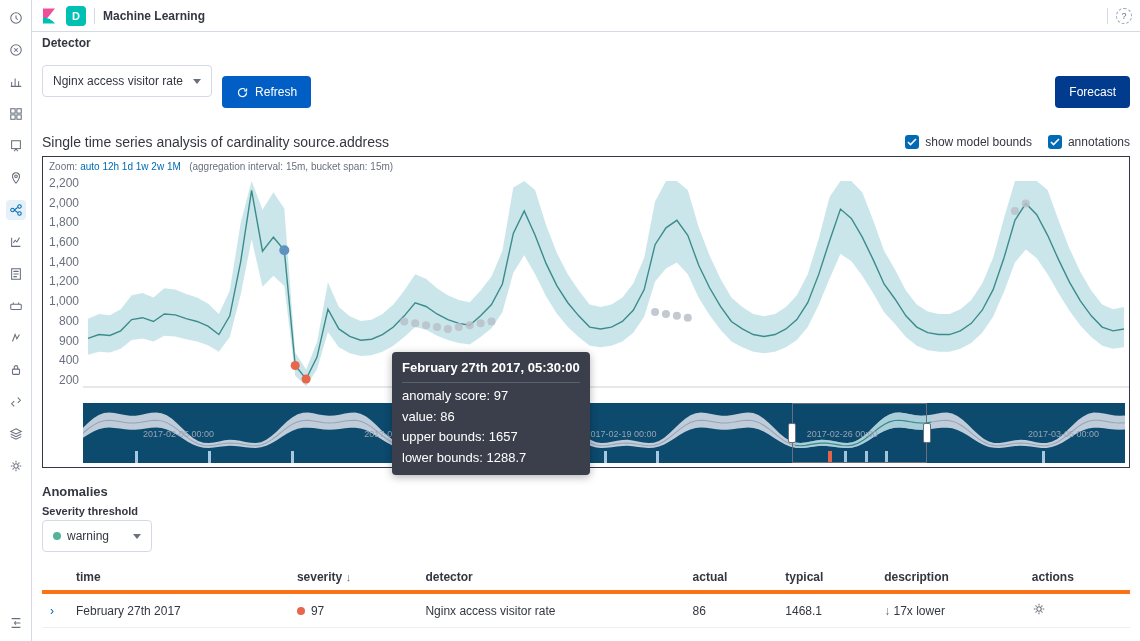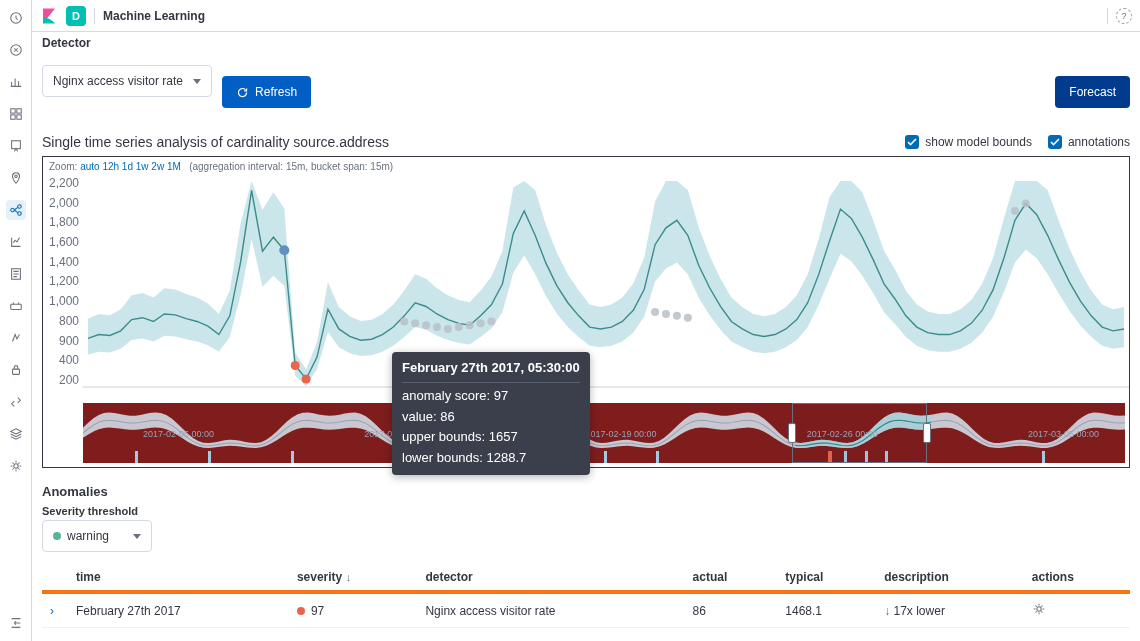--- a/index.html
+++ b/index.html
@@ -50,21 +50,21 @@
 .plot svg { width:100%; height:100%; display:block; }
 .x-axis { position:absolute; bottom:2px; left:40px; right:6px; display:flex; justify-content:space-between; font-size:10px; color:#69707d; }
 .x-axis span { transform: translateX(-50%); }
 .x-axis span:first-child { transform:none; }
 .x-axis span:last-child { transform: translateX(-100%); }
 
 .tooltip { position:absolute; left:360px; top:320px; background:#3a3f4b; color:#fff; border-radius:4px; padding:6px 10px; font-size:13px; line-height:1.6; box-shadow:0 2px 8px rgba(0,0,0,.3); z-index:10; }
 .tooltip-title { font-weight:600; border-bottom:1px solid #5a606e; padding-bottom:3px; margin-bottom:3px; }
 
 
-.context-chart { height: 60px; position:relative; margin: 2px 4px 4px 40px; background:#7f1d1d; }
+.context-chart { height: 60px; position:relative; margin: 2px 4px 4px 40px; background:#0c4a6e; }
 .context-chart svg { width:100%; height:100%; display:block; }
 .brush { position:absolute; top:0; bottom:0; left:68%; width:13%; border:1px solid #69707d; background:rgba(0,0,0,.02); }
 .brush-handle { position:absolute; top:50%; transform:translateY(-50%); width:8px; height:20px; background:#fff; border:1px solid #69707d; border-radius:2px; }
 .brush-handle.left { left:-5px; }
 .brush-handle.right { right:-5px; }
 .ctx-x-axis { position:absolute; bottom:24px; left:40px; right:6px; display:flex; justify-content:space-between; font-size:9px; color:#98a2b3; padding:0 20px;}
 .ctx-anom-strip { position:absolute; bottom:0; left:0; right:0; height:12px; }
 .ctx-anom-strip span { position:absolute; bottom:0; width:3px; height:12px; }
 
 

